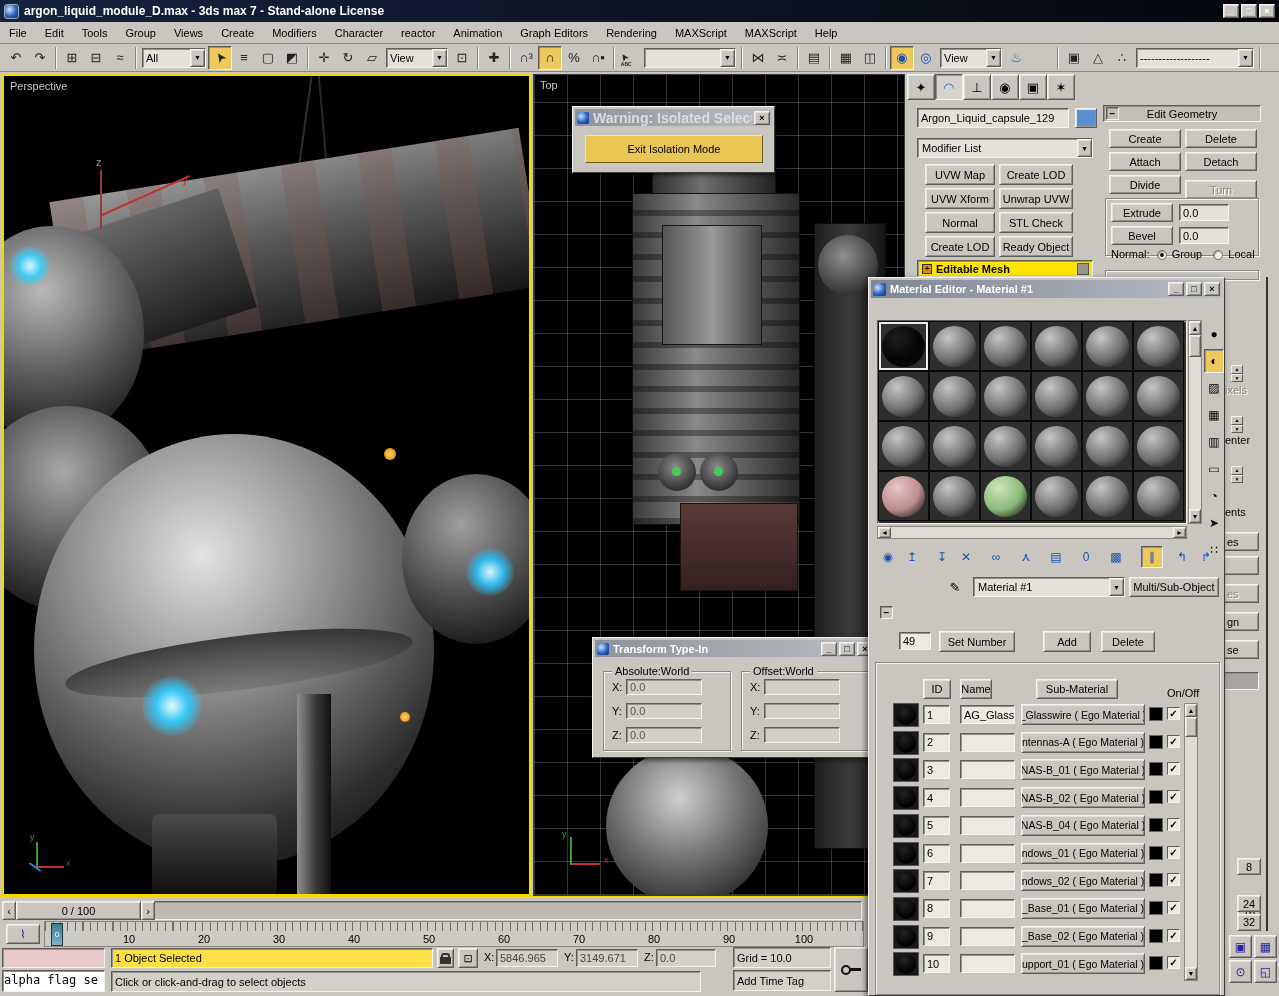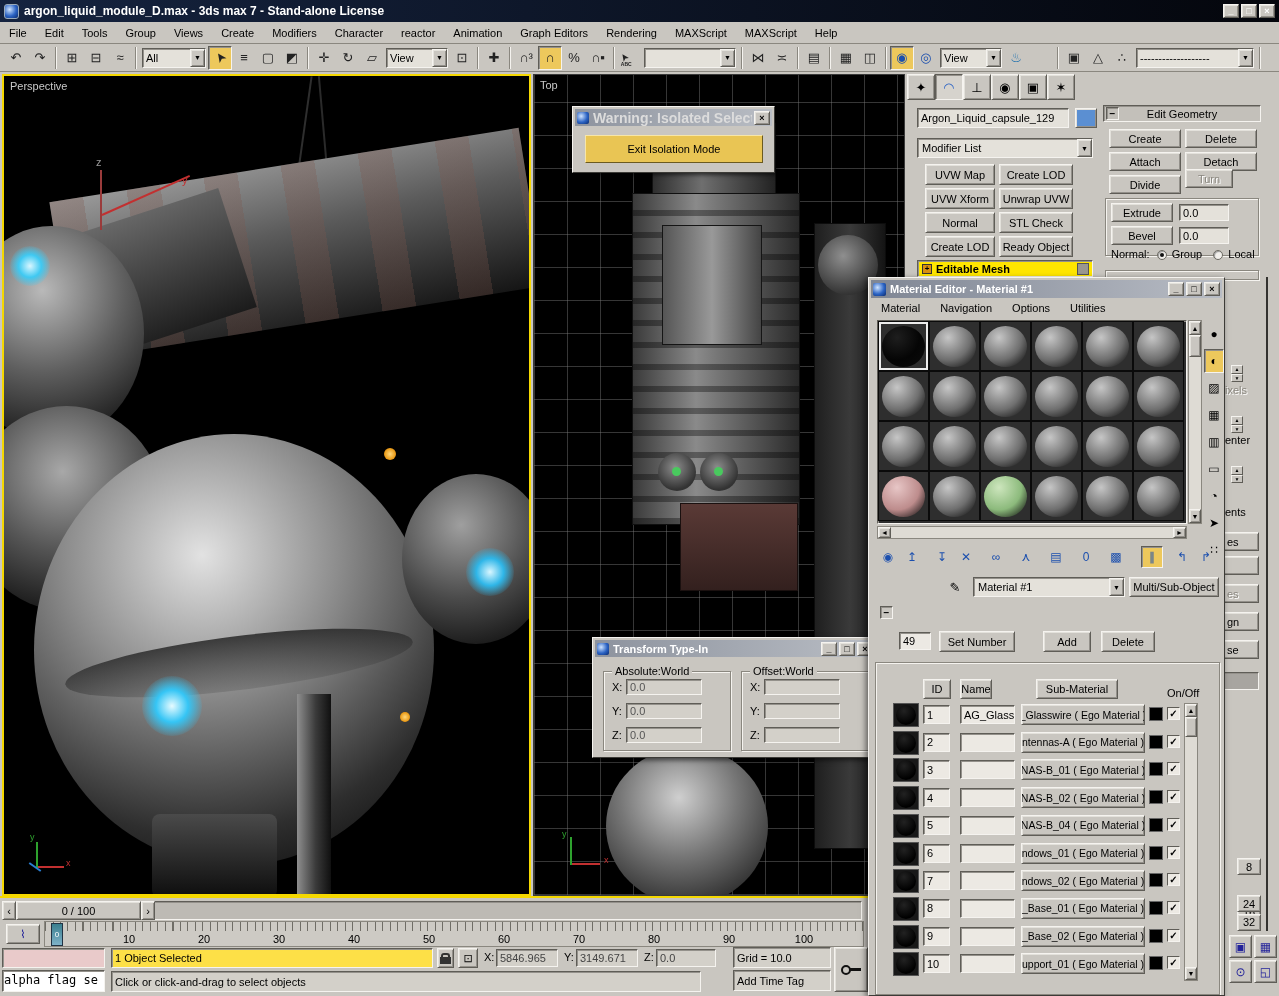--- a/index.html
+++ b/index.html
@@ -297,21 +297,21 @@
 
     <div class="roll s" style="left:198px;top:33px;width:158px;height:17px">
         <span>Edit Geometry</span>
       </div>
     <div class="minusbox s" style="left:201px;top:35px">−</div>
     <div class="abs btn r" style="left:204px;top:57px;width:72px;height:19px">Create</div>
     <div class="abs btn r" style="left:280px;top:57px;width:72px;height:19px">Delete</div>
     <div class="abs btn r" style="left:204px;top:80px;width:72px;height:19px">Attach</div>
     <div class="abs btn r" style="left:280px;top:80px;width:72px;height:19px">Detach</div>
     <div class="abs btn r" style="left:204px;top:103px;width:72px;height:19px">Divide</div>
-    <div class="abs btn r dis" style="left:280px;top:97px;width:48px;height:19px">Turn</div>
+    <div class="abs btn r dis" style="left:280px;top:108px;width:72px;height:19px">Turn</div>
     <div class="grp" style="left:200px;top:126px;width:154px;height:58px"></div>
     <div class="abs btn r" style="left:206px;top:131px;width:62px;height:19px">Extrude</div>
     <div class="abs s fld" style="left:274px;top:132px;width:50px;height:17px;background:#e4e1da">
         <span>0.0</span>
       </div>
     <div class="abs btn r" style="left:206px;top:154px;width:62px;height:19px">Bevel</div>
     <div class="abs s fld" style="left:274px;top:155px;width:50px;height:17px;background:#e4e1da">
         <span>0.0</span>
       </div>
     <div class="abs" style="left:206px;top:176px;width:150px;height:16px;white-space:nowrap">
@@ -484,26 +484,20 @@
   </div>
 
   <div class="abs" id="mateditor" style="left:868px;top:277px;width:357px;height:719px;background:#c9c6c0;border:1px solid;border-color:#f5f3ef #3c3b37 #3c3b37 #f5f3ef;box-shadow:-2px 2px 6px rgba(0,0,0,.55);overflow:hidden">
     <div class="abs" style="left:2px;top:2px;width:351px;height:18px;background:linear-gradient(90deg,#7f8694,#b8bcc4);display:flex;align-items:center;padding:0 2px">
       <span style="width:13px;height:13px;border-radius:2px;background:radial-gradient(circle at 35% 35%,#cfe4ff,#2b63c4 55%,#0a2a6e);margin-right:4px"></span>
       <span style="flex:1;color:#fff;font-weight:bold;font-size:11px">Material Editor - Material #1</span>
       <span class="titlebtn r">_</span>
       <span class="titlebtn r">□</span>
       <span class="titlebtn r">×</span>
     </div>
-    <div class="abs" id="memenus" style="left:2px;top:21px;width:351px;height:18px;display:flex;align-items:center">
-        <span class="menu-item" style="padding:2px 10px">Material</span>
-        <span class="menu-item" style="padding:2px 10px">Navigation</span>
-        <span class="menu-item" style="padding:2px 10px">Options</span>
-        <span class="menu-item" style="padding:2px 10px">Utilities</span>
-      </div>
     <div class="abs s slotgrid" id="slotgrid" style="left:8px;top:42px;width:310px;height:204px;background:#2e2e2e">
         <div class="slot sel">
           <div class="ball" style="background:radial-gradient(circle at 35% 28%,#1e1e1e,#050505 55%,#0b0b0b 95%)"></div>
         </div>
         <div class="slot">
           <div class="ball" style="background:radial-gradient(circle at 35% 28%,#c6c6c6,#6f6f6f 55%,#0b0b0b 95%)"></div>
         </div>
         <div class="slot">
           <div class="ball" style="background:radial-gradient(circle at 35% 28%,#c6c6c6,#6f6f6f 55%,#0b0b0b 95%)"></div>
         </div>

